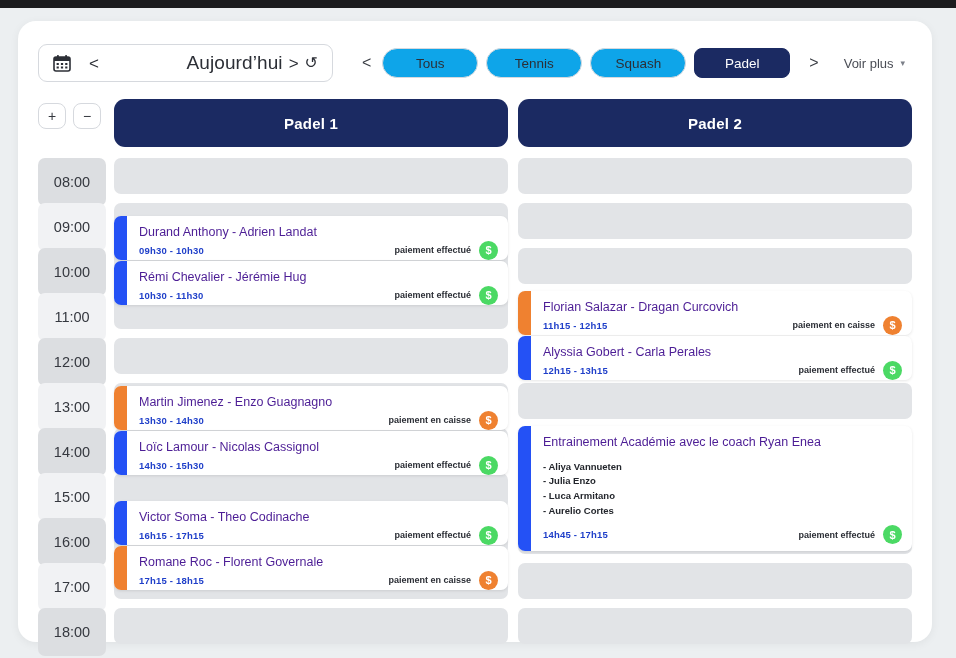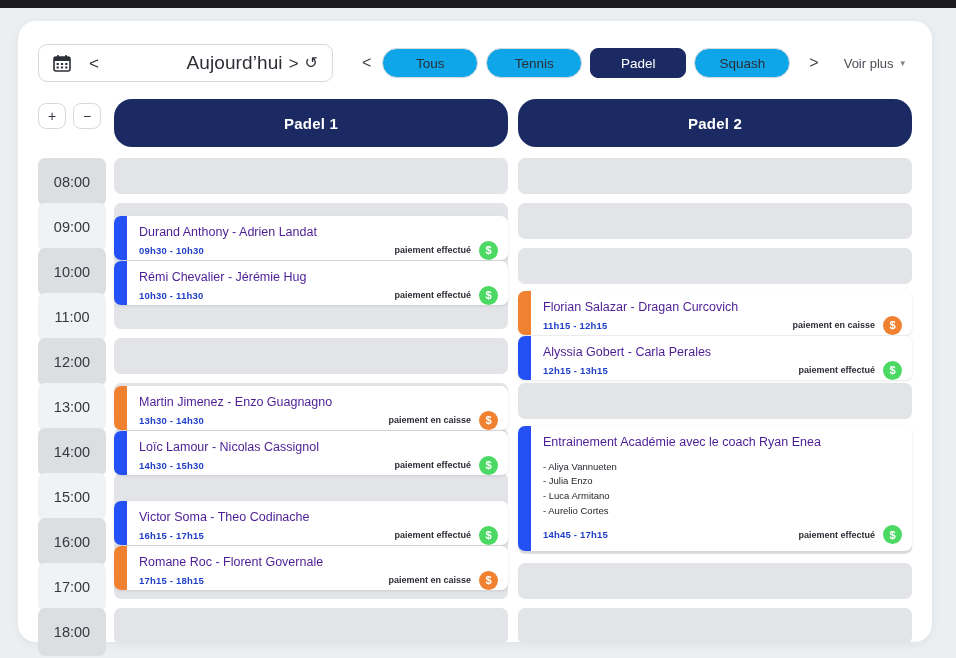--- a/index.html
+++ b/index.html
@@ -84,21 +84,21 @@
   #zoom-ctrls { position: absolute; left: 20px; top: 4px; display: flex; gap: 7px; }
   .zbtn {
     width: 28px; height: 26px; border: 1px solid #d6d9de; border-radius: 8px;
     background: #fff; color: #33363d; font-size: 14px;
     display: flex; align-items: center; justify-content: center; cursor: pointer;
     font-family: "Liberation Sans", sans-serif;
   }
 
   .col-header {
     position: absolute; top: 0; height: 48px;
-    background: #1b2a62; border-radius: 18px;
+    background: #1b2a62; border-radius: 11px;
     color: #ffffff; font-size: 15px; font-weight: bold;
     display: flex; align-items: center; justify-content: center;
     letter-spacing: 0.2px;
   }
 
   #timecol { position: absolute; left: 20px; top: 59px; width: 68px; }
   .timecell {
     position: absolute; left: 0; width: 68px; height: 48px;
     border-radius: 7px;
     display: flex; align-items: center; justify-content: center;
@@ -127,21 +127,21 @@
   .stripe.orange { background: #ef8130; }
   .bk-body {
     flex: 1; position: relative;
     padding: 9px 10px 7px 12px;
     display: flex; flex-direction: column;
   }
   .bk-title {
     font-size: 12.5px; color: #4c1d95; line-height: 1.25;
   }
   .bk-players {
-    margin-top: 9px; font-size: 9.5px; font-weight: normal;
+    margin-top: 9px; font-size: 9.5px; font-weight: bold;
     color: #23262c; line-height: 1.55;
   }
   .bk-foot {
     margin-top: auto; display: flex; align-items: center;
     justify-content: space-between;
   }
   .bk-time {
     font-size: 9.5px; font-weight: bold; color: #1f3fc9; letter-spacing: 0.2px;
   }
   .bk-pay { display: flex; align-items: center; gap: 8px; }
@@ -182,22 +182,22 @@
         <span id="prev-day" class="navarrow">&lt;</span>
         <span id="today-label">Aujourd’hui</span>
         <span class="navarrow">&gt;</span>
         <span id="refresh-btn">↺</span>
       </div>
 
       <div id="sportnav">
         <span class="sportarrow">&lt;</span>
         <span class="chip">Tous</span>
         <span class="chip">Tennis</span>
+        <span class="chip">Squash</span>
         <span class="chip active">Padel</span>
-        <span class="chip">Squash</span>
         <span class="sportarrow">&gt;</span>
         <span id="voir-plus">
           <span>Voir plus</span>
           <span class="caret">▾</span>
         </span>
       </div>
     </div>
 
     <div id="grid">
 

